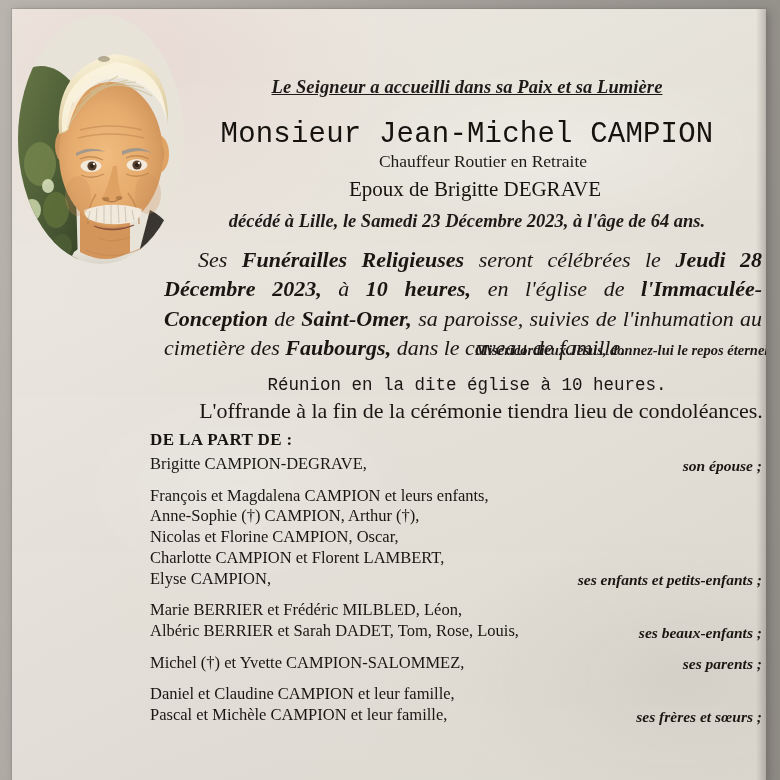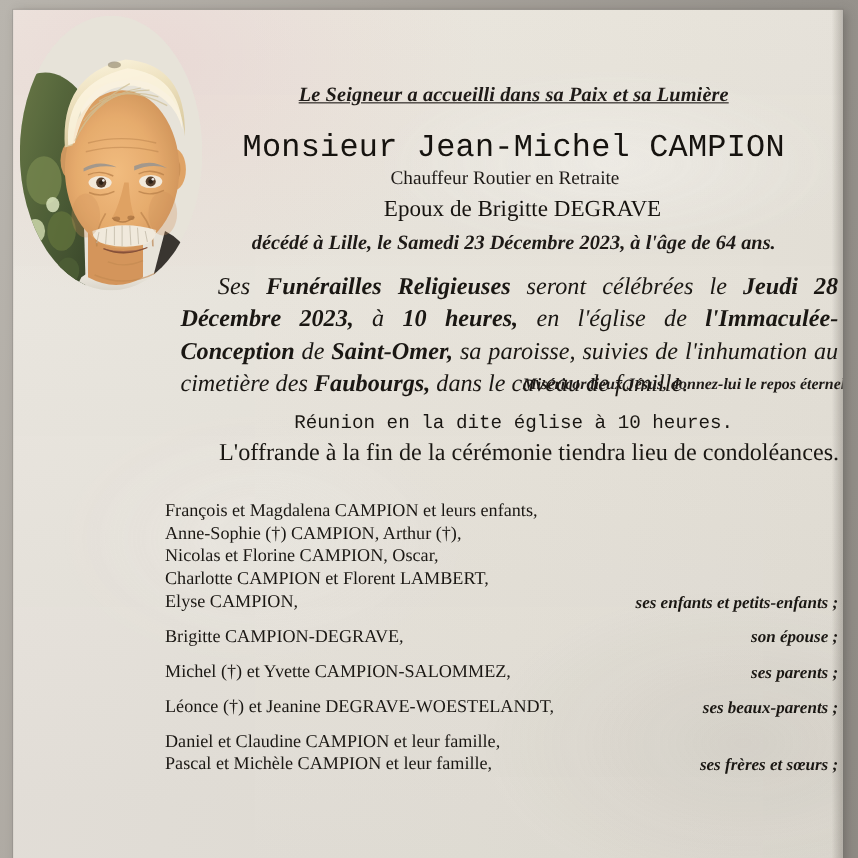--- a/index.html
+++ b/index.html
@@ -105,21 +105,21 @@
     text-align: center;
     font-size: 29px;
     color: #16130f;
     letter-spacing: 0.2px;
     white-space: nowrap;
     font-family: Liberation Mono, monospace;
   }
 
   .profession {
     position: absolute;
-    left: 152px; top: 142px; width: 590px;
+    left: 176px; top: 142px; width: 590px;
     text-align: center;
     font-size: 17.5px;
     color: #1e1a17;
   }
 
   .spouse-of {
     position: absolute;
     left: 168px; top: 168px; width: 590px;
     text-align: center;
     font-size: 21px;
@@ -360,52 +360,54 @@
       <div class="funeral-block">
         <span class="ind"></span><span>Ses </span><b>Funérailles Religieuses</b><span> seront célébrées le </span><b>Jeudi 28 Décembre 2023,</b><span> à </span><b>10 heures,</b><span> en l'église de </span><b>l'Immaculée-Conception</b><span> de </span><b>Saint-Omer,</b><span> sa paroisse, suivies de l'inhumation au cimetière des </span><b>Faubourgs,</b><span> dans le caveau de famille.</span>
       </div>
 
       <div class="prayer">Miséricordieux Jésus, donnez-lui le repos éternel.</div>
 
       <div class="reunion">Réunion en la dite église à 10 heures.</div>
 
       <div class="offrande">L'offrande à la fin de la cérémonie tiendra lieu de condoléances.</div>
 
+      <div class="from-title">DE LA PART DE :</div>
 
       <div id="family">
+          <div class="fam-group">
+            <div class="fam-names">
+              <span class="nm">Brigitte CAMPION-DEGRAVE,</span>
+            </div>
+            <div class="fam-rel" style="bottom: 0px;">son épouse ;</div>
+          </div>
           <div class="fam-group">
             <div class="fam-names">
               <span class="nm">François et Magdalena CAMPION et leurs enfants,</span>
               <span class="nm">Anne-Sophie (†) CAMPION, Arthur (†),</span>
               <span class="nm">Nicolas et Florine CAMPION, Oscar,</span>
               <span class="nm">Charlotte CAMPION et Florent LAMBERT,</span>
               <span class="nm">Elyse CAMPION,</span>
             </div>
             <div class="fam-rel" style="bottom: 0px;">ses enfants et petits-enfants ;</div>
           </div>
           <div class="fam-group">
             <div class="fam-names">
-              <span class="nm">Brigitte CAMPION-DEGRAVE,</span>
+              <span class="nm">Marie BERRIER et Frédéric MILBLED, Léon,</span>
+              <span class="nm">Albéric BERRIER et Sarah DADET, Tom, Rose, Louis,</span>
             </div>
-            <div class="fam-rel" style="bottom: 0px;">son épouse ;</div>
+            <div class="fam-rel" style="bottom: 0px;">ses beaux-enfants ;</div>
           </div>
           <div class="fam-group">
             <div class="fam-names">
               <span class="nm">Michel (†) et Yvette CAMPION-SALOMMEZ,</span>
             </div>
             <div class="fam-rel" style="bottom: 0px;">ses parents ;</div>
           </div>
           <div class="fam-group">
             <div class="fam-names">
-              <span class="nm">Léonce (†) et Jeanine DEGRAVE-WOESTELANDT,</span>
-            </div>
-            <div class="fam-rel" style="bottom: 0px;">ses beaux-parents ;</div>
-          </div>
-          <div class="fam-group">
-            <div class="fam-names">
               <span class="nm">Daniel et Claudine CAMPION et leur famille,</span>
               <span class="nm">Pascal et Michèle CAMPION et leur famille,</span>
             </div>
             <div class="fam-rel" style="bottom: 0px; margin-left: 36px;">ses frères et sœurs ;</div>
           </div>
         </div>
 
     </div>
   </div>
 </div>

